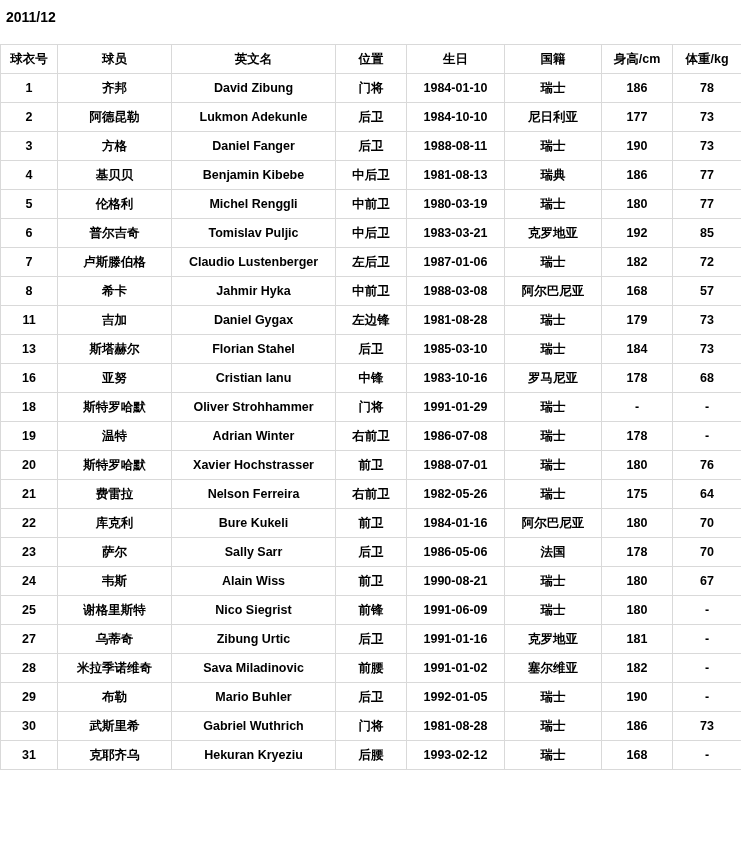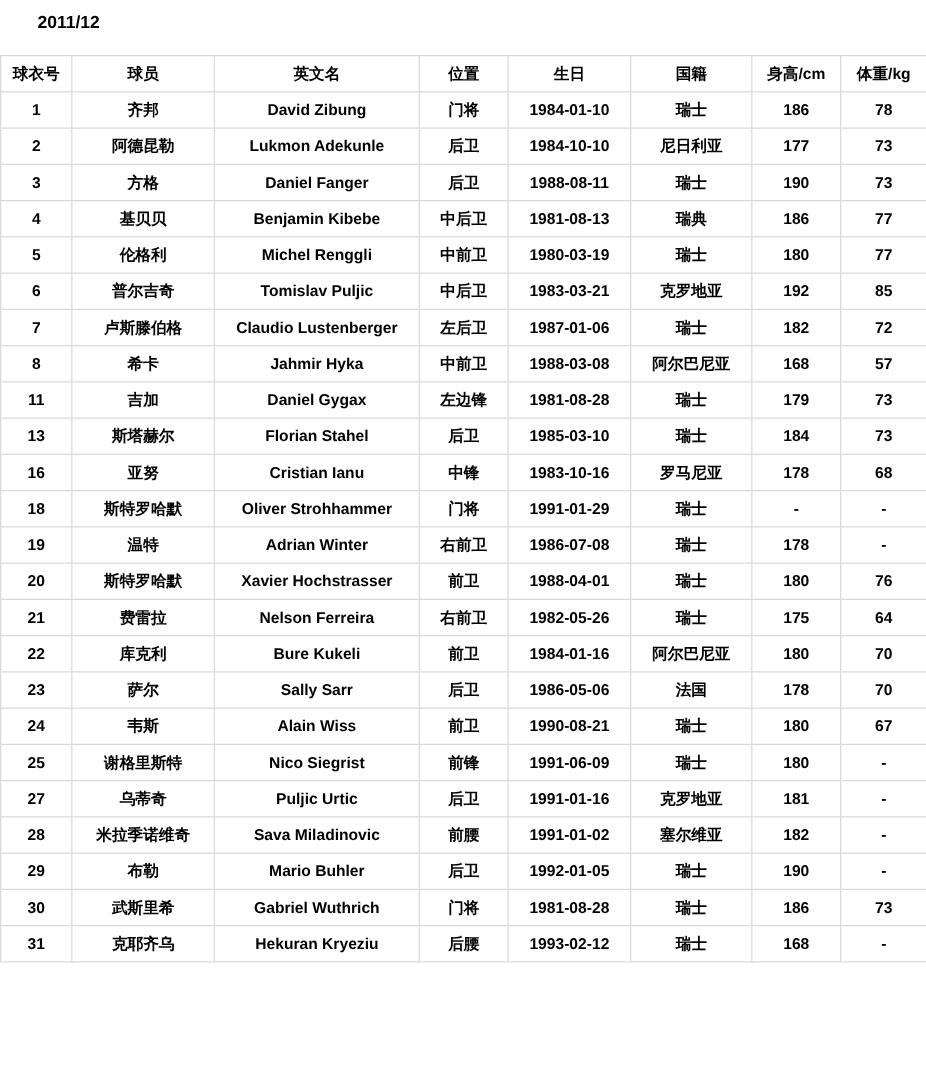--- a/index.html
+++ b/index.html
@@ -8,21 +8,21 @@
     background: #ffffff;
     font-family: "Liberation Sans", "DejaVu Sans", sans-serif;
   }
   .page {
     width: 741px;
     height: 859px;
     overflow: hidden;
     background: #ffffff;
   }
   .season-title {
-    padding: 9px 0 0 30px;
+    padding: 9px 0 0 6px;
     font-size: 14px;
     font-weight: 700;
     color: #000000;
     line-height: 16px;
     margin-bottom: 19px;
   }
   table.roster {
     width: 741px;
     border-collapse: collapse;
     table-layout: fixed;
@@ -208,21 +208,21 @@
           <td>1986-07-08</td>
           <td>瑞士</td>
           <td>178</td>
           <td>-</td>
         </tr>
         <tr>
           <td>20</td>
           <td>斯特罗哈默</td>
           <td>Xavier Hochstrasser</td>
           <td>前卫</td>
-          <td>1988-04-01</td>
+          <td>1988-07-01</td>
           <td>瑞士</td>
           <td>180</td>
           <td>76</td>
         </tr>
         <tr>
           <td>21</td>
           <td>费雷拉</td>
           <td>Nelson Ferreira</td>
           <td>右前卫</td>
           <td>1982-05-26</td>
@@ -266,21 +266,21 @@
           <td>Nico Siegrist</td>
           <td>前锋</td>
           <td>1991-06-09</td>
           <td>瑞士</td>
           <td>180</td>
           <td>-</td>
         </tr>
         <tr>
           <td>27</td>
           <td>乌蒂奇</td>
-          <td>Puljic Urtic</td>
+          <td>Zibung Urtic</td>
           <td>后卫</td>
           <td>1991-01-16</td>
           <td>克罗地亚</td>
           <td>181</td>
           <td>-</td>
         </tr>
         <tr>
           <td>28</td>
           <td>米拉季诺维奇</td>
           <td>Sava Miladinovic</td>

